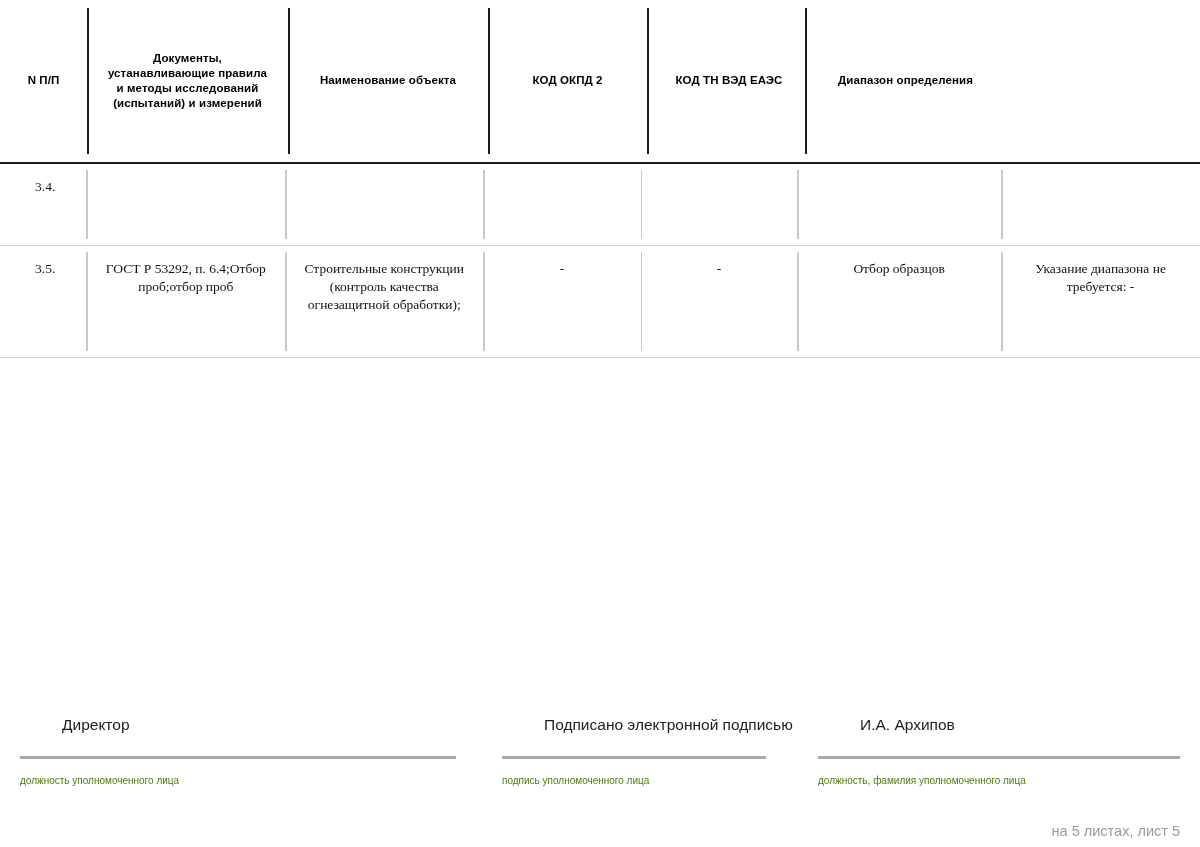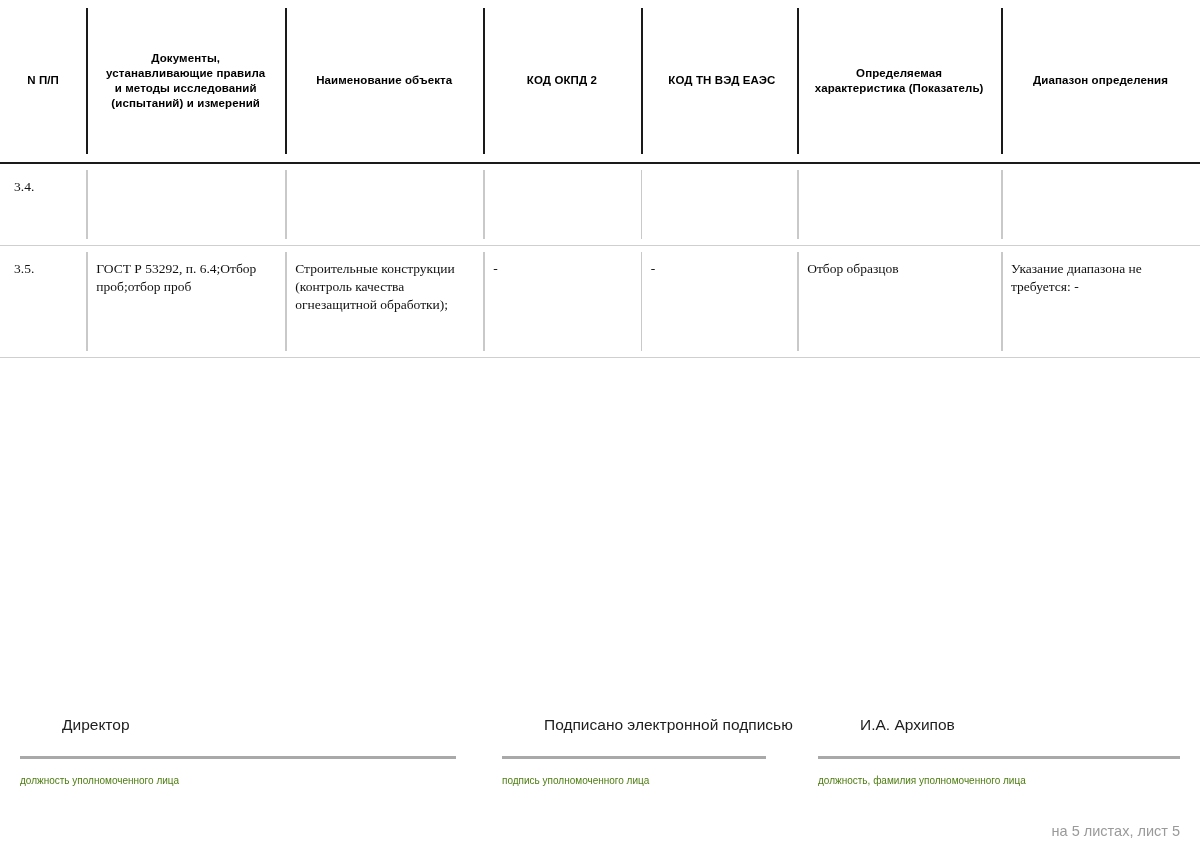--- a/index.html
+++ b/index.html
@@ -81,21 +81,21 @@
   .row-b { height: 112px; }
 
   .body-cell {
     position: relative;
     box-sizing: border-box;
     padding: 14px 10px 0 10px;
     font-family: "Liberation Serif", serif;
     font-size: 13.5px;
     line-height: 1.33;
     color: #111111;
-    text-align: left;
+    text-align: center;
   }
   .body-cell + .body-cell::before {
     content: "";
     position: absolute;
     left: 0;
     top: 6px;
     bottom: 6px;
     width: 1.5px;
     background: #c9c9c9;
   }
@@ -166,23 +166,20 @@
         </div>
       <div class="head-cell c3">
           <span>Наименование объекта</span>
         </div>
       <div class="head-cell c4">
           <span>КОД ОКПД 2</span>
         </div>
       <div class="head-cell c5">
           <span>КОД ТН ВЭД ЕАЭС</span>
         </div>
-      <div class="head-cell c6">
-          <span>Определяемая<br>характеристика (Показатель)</span>
-        </div>
       <div class="head-cell c7">
           <span>Диапазон определения</span>
         </div>
     </div>
   </div>
 
   <div class="body-row row-a">
     <div class="body-cell cell-num c1">3.4.</div>
     <div class="body-cell c2"></div>
     <div class="body-cell c3"></div>

